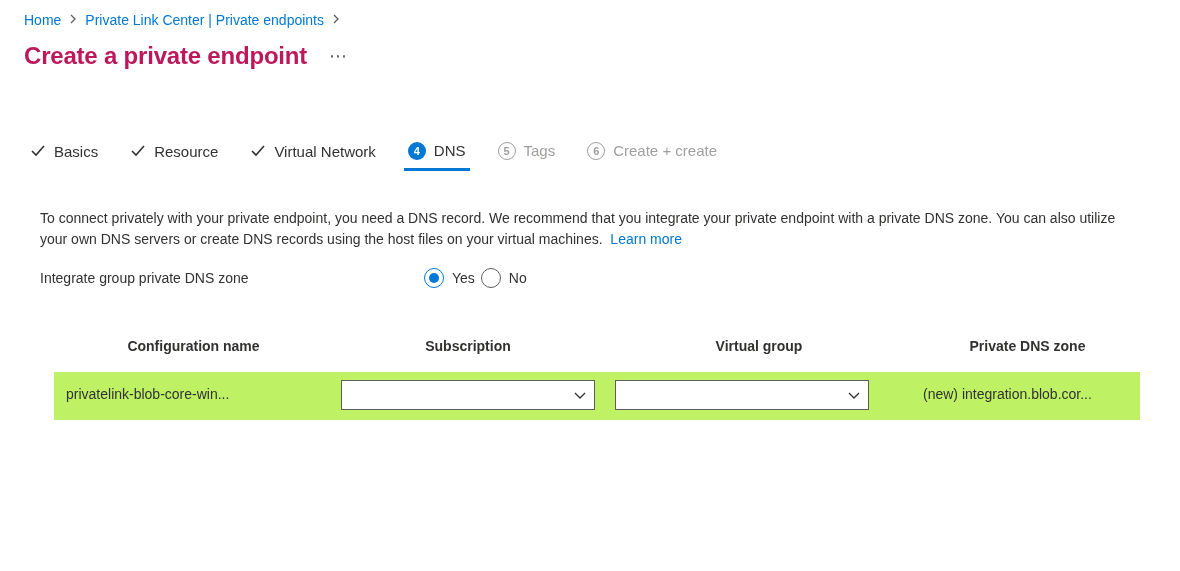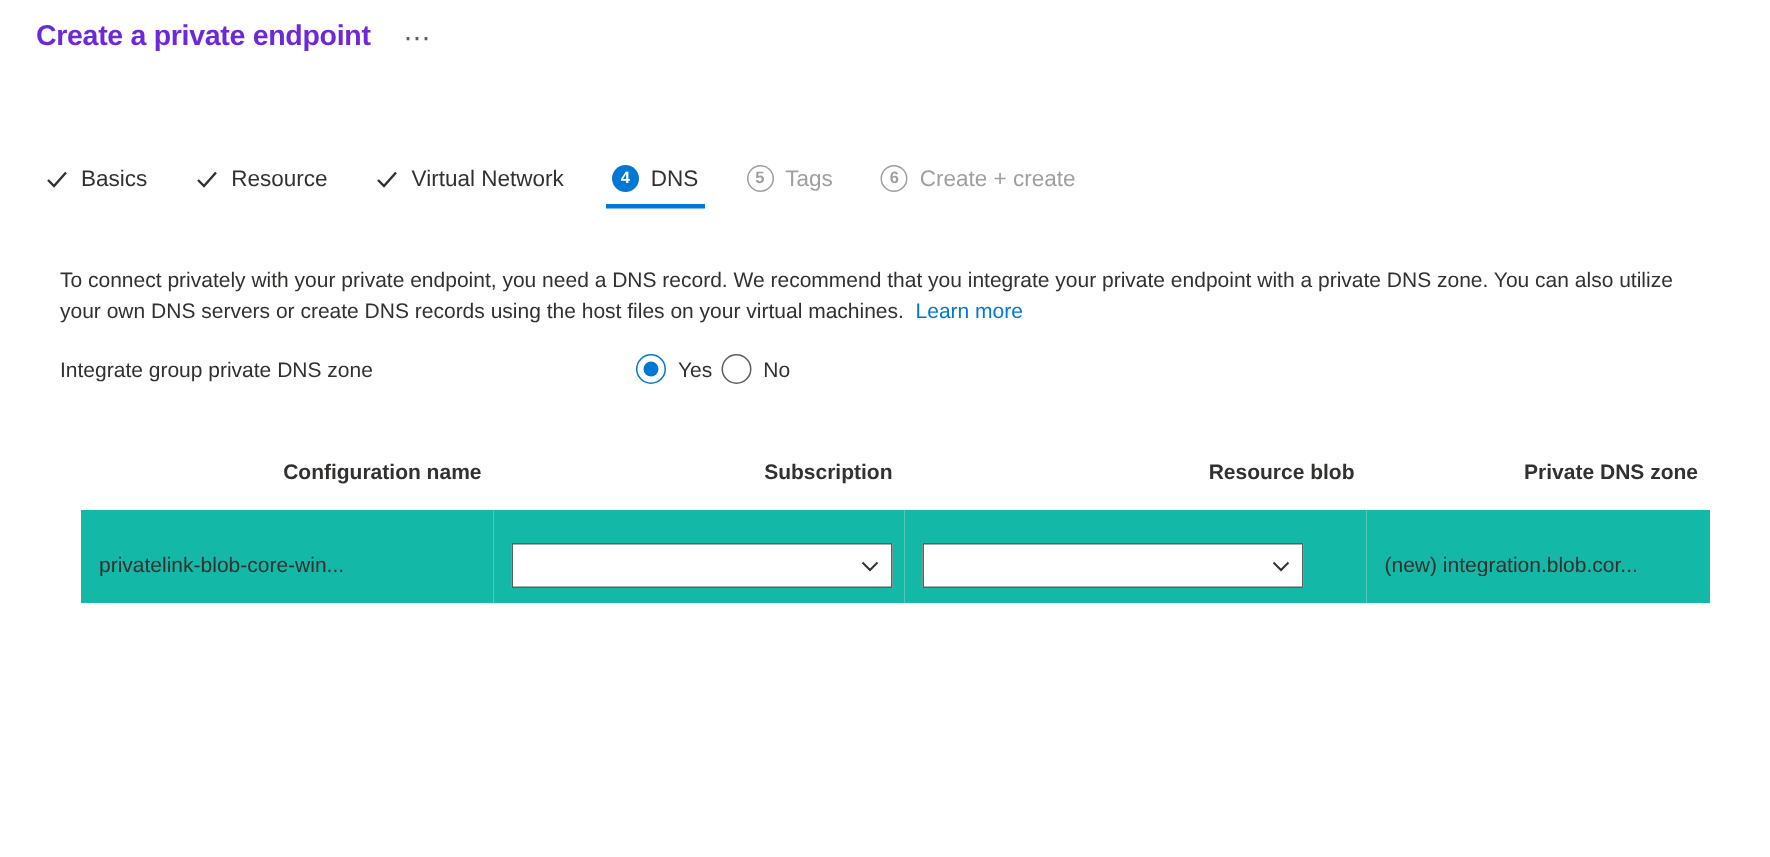--- a/index.html
+++ b/index.html
@@ -17,36 +17,36 @@
       align-items: center;
       gap: 8px;
       font-size: 14px;
       color: #0078d4;
       margin-bottom: 14px;
     }
     .breadcrumb .sep { color: #605e5c; font-size: 12px; }
     .breadcrumb a { color: #0078d4; text-decoration: none; cursor: pointer; }
     .title-row { display: flex; align-items: center; gap: 18px; }
     .page-title {
-      font-size: 19px;
-      font-weight: 600;
-      color: #6d28d9;
+      font-size: 24px;
+      font-weight: 600;
+      color: #be185d;
       letter-spacing: -0.2px;
     }
     .more-dots { color: #605e5c; font-size: 18px; letter-spacing: 2px; cursor: pointer; padding: 4px; line-height: 1; }
     .tabs {
       display: flex;
       align-items: center;
       gap: 32px;
       margin-top: 72px;
       padding-left: 6px;
     }
     .tab {
       display: flex;
-      align-items: flex-end;
+      align-items: flex-start;
       gap: 8px;
       font-size: 15px;
       color: #323130;
       cursor: pointer;
       padding-bottom: 10px;
       position: relative;
     }
     .tab.active { color: #323130; font-weight: 400; }
     .tab.active::after {
       content: '';
@@ -102,29 +102,29 @@
       border: 1px solid #605e5c;
       display: flex; align-items: center; justify-content: center;
       background: #fff;
     }
     .radio.selected .radio-outer { border: 1px solid #0078d4; }
     .radio-inner { width: 10px; height: 10px; border-radius: 50%; background: #0078d4; display: none; }
     .radio.selected .radio-inner { display: block; }
     .table-wrap { padding-left: 14px; }
     .dns-table { width: 100%; border-collapse: collapse; }
     .dns-table th {
-      text-align: right;
+      text-align: center;
       font-size: 14px;
       font-weight: 600;
       color: #323130;
       padding: 10px 8px 18px 12px;
     }
     .dns-table td {
-      background: #14b8a6;
-      padding: 22px 8px 10px 12px;
+      background: #bef264;
+      padding: 8px 8px 10px 12px;
       font-size: 14px;
       color: #323130;
       vertical-align: middle;
     }
     .dns-table td:first-child { border-top-left-radius: 0; }
     .select {
       display: flex;
       align-items: center;
       justify-content: space-between;
       background: #fff;
@@ -135,20 +135,34 @@
       cursor: pointer;
     }
     .chevron { color: #323130; }
     .trunc { white-space: nowrap; overflow: hidden; text-overflow: ellipsis; max-width: 240px; display: inline-block; }
   </style>
 </head>
 <body>
 
 <div class="page">
 
+  <nav class="breadcrumb">
+    <a>Home</a>
+    <span class="sep">
+      <svg width="8" height="10" viewBox="0 0 8 10">
+          <path d="M2 1 L6 5 L2 9" fill="none" stroke="#605e5c" stroke-width="1.3"></path>
+        </svg>
+    </span>
+    <a>Private Link Center | Private endpoints</a>
+    <span class="sep">
+      <svg width="8" height="10" viewBox="0 0 8 10">
+          <path d="M2 1 L6 5 L2 9" fill="none" stroke="#605e5c" stroke-width="1.3"></path>
+        </svg>
+    </span>
+  </nav>
 
   <div class="title-row">
     <h1 class="page-title">Create a private endpoint</h1>
     <span class="more-dots">⋯</span>
   </div>
 
   <div class="tabs">
     <div class="tab">
       <svg class="check-icon" viewBox="0 0 16 16">
           <path d="M2 8 L6 12 L14 3" fill="none" stroke="#323130" stroke-width="1.6"></path>
@@ -201,21 +215,21 @@
         </label>
       </div>
     </div>
 
     <div class="table-wrap">
       <table class="dns-table">
         <thead>
           <tr>
             <th style="width:275px">Configuration name</th>
             <th style="width:268px">Subscription</th>
-            <th style="width:308px">Resource blob</th>
+            <th style="width:308px">Virtual group</th>
             <th>Private DNS zone</th>
           </tr>
         </thead>
         <tbody>
           <tr>
             <td>
               <span class="trunc">privatelink-blob-core-win...</span>
             </td>
             <td>
               <div class="select">

